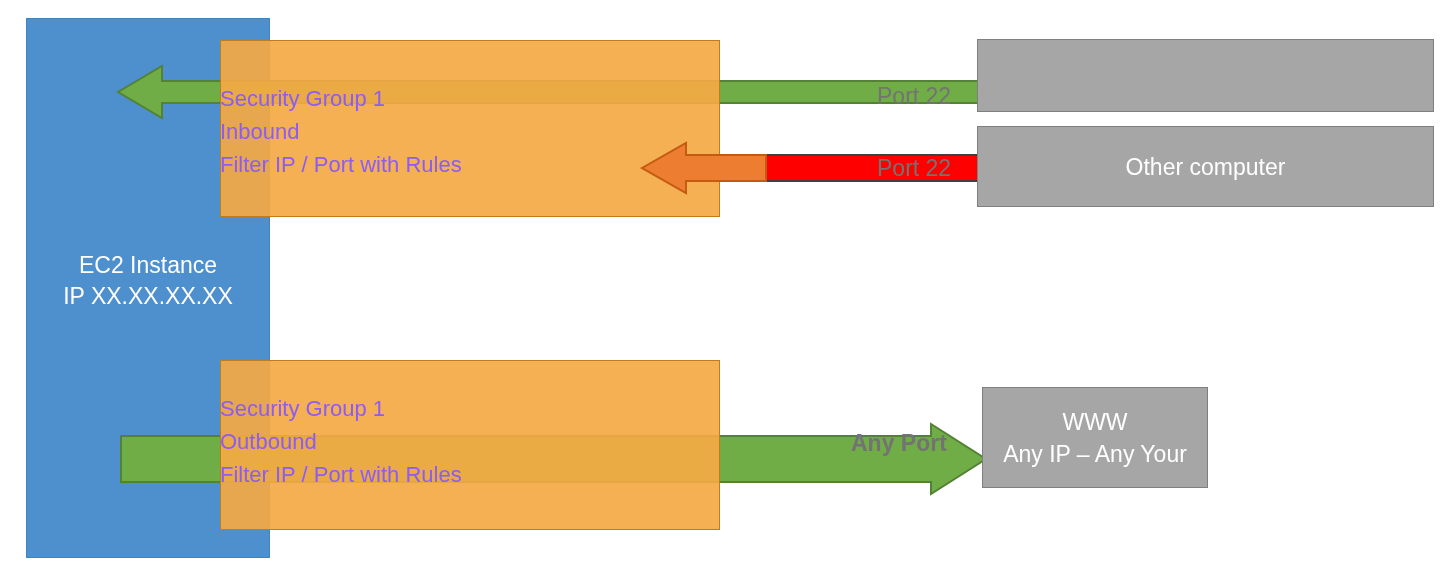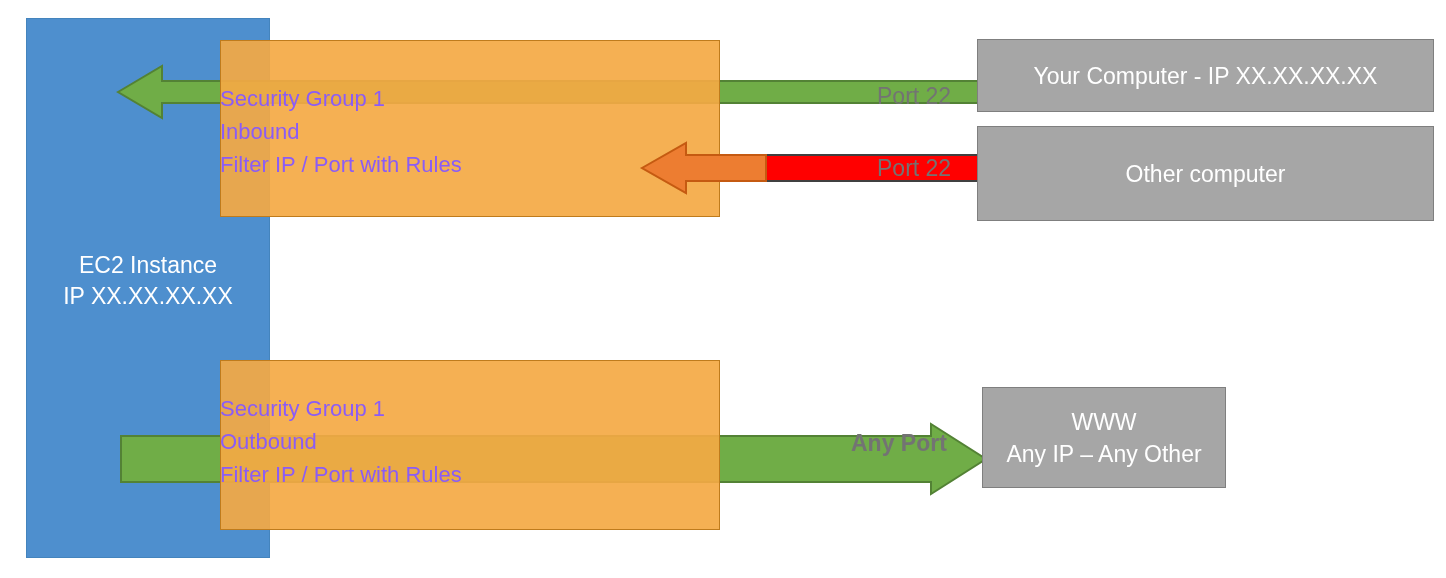--- a/index.html
+++ b/index.html
@@ -85,22 +85,22 @@
     line-height: 32px;
     text-align: center;
     display: flex;
     flex-direction: column;
     align-items: center;
     justify-content: center;
     z-index: 4;
     white-space: pre-line;
   }
   .grey-your    { left: 977px; top: 39px;  width: 457px; height: 73px; }
-  .grey-other   { left: 977px; top: 126px; width: 457px; height: 95px; }
-  .grey-www     { left: 982px; top: 387px; width: 244px; height: 101px; }
+  .grey-other   { left: 977px; top: 126px; width: 457px; height: 81px; }
+  .grey-www     { left: 982px; top: 387px; width: 226px; height: 101px; }
 
   
   .port-label {
     position: absolute;
     color: #737373;
     font-size: 23px;
     line-height: 23px;
     z-index: 9;
     white-space: nowrap;
   }
@@ -130,36 +130,35 @@
   </svg>
 
   <div class="ec2-label">EC2 Instance
 IP XX.XX.XX.XX</div>
 
   <div class="port-label" style="left:877px; top:85px;">Port 22</div>
 
   <div class="port-label" style="left:877px; top:157px;">Port 22</div>
 
   <div class="grey-box grey-your">
-    <span>Your Computer - IP XX.XX.XX.XX</span>
   </div>
 
   <div class="grey-box grey-other">
     <span>Other computer</span>
   </div>
 
   <svg class="arrow-svg" style="left:121px; top:430px; width:865px; height:58px; z-index:2;" viewBox="0 0 865 58">
     <polygon points="0,6 810,6 810,-6 865,29 810,64 810,52 0,52" fill="#70AD47" stroke="#538235" stroke-width="2"></polygon>
   </svg>
 
   <div class="sg-box sg-outbound"></div>
   <div class="sg-label sg-label-out">Security Group 1
 Outbound
 Filter IP / Port with Rules</div>
 
   <div class="port-label" style="left:851px; top:432px;font-weight:bold;">Any Port</div>
 
   <div class="grey-box grey-www">
     <span>WWW</span>
-    <span>Any IP – Any Other</span>
+    <span>Any IP – Any Your</span>
   </div>
 
 </div>
 
 </body></html>

